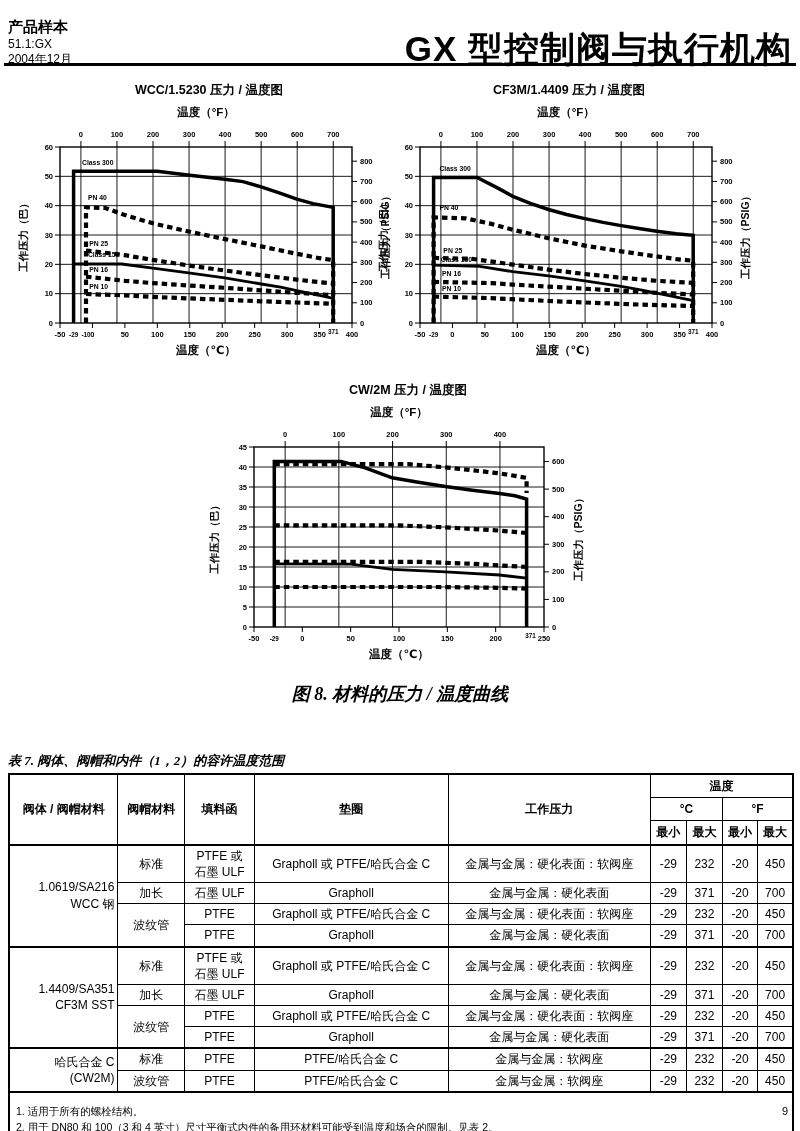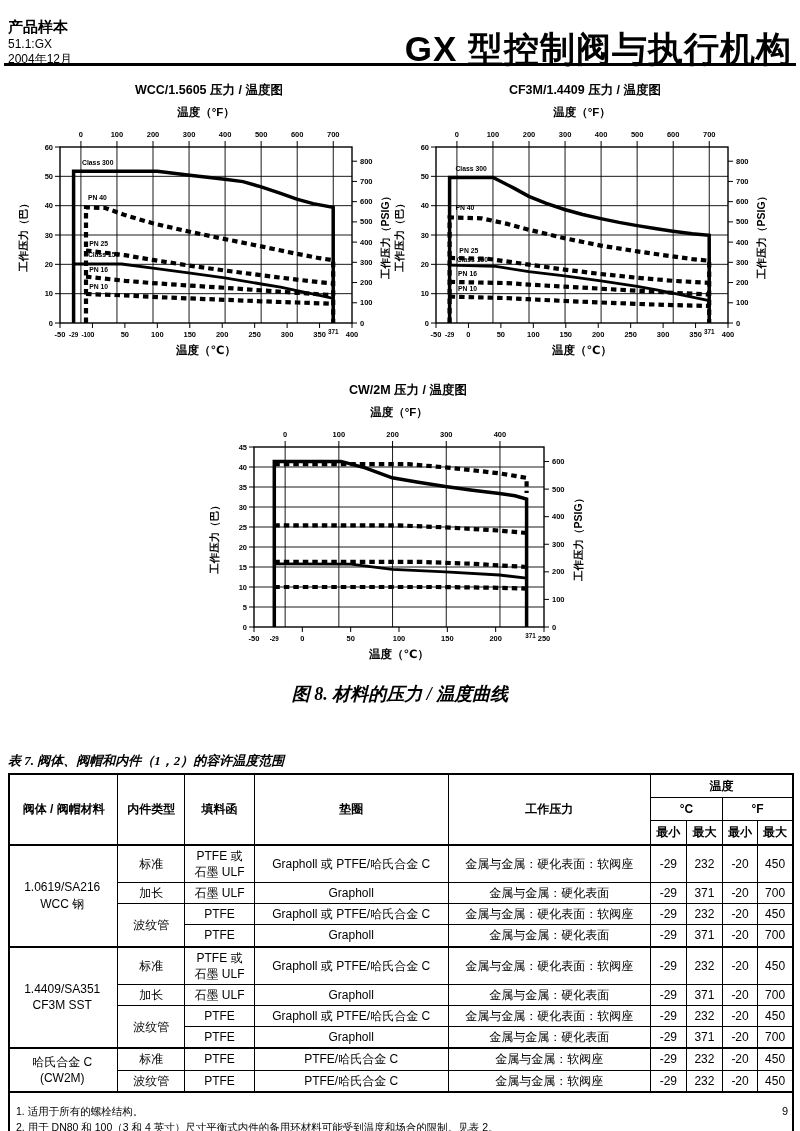--- a/index.html
+++ b/index.html
@@ -11,55 +11,55 @@
   .abs{position:absolute;}
   
   #hdr-left{top:6px;left:8px;line-height:1.25;}
   #doc-type{font-size:15px;font-weight:bold;margin-top:12px;}
   #doc-num,#doc-date{font-size:12px;}
   #hdr-title{top:26px;right:8px;font-size:35px;font-weight:bold;letter-spacing:1px;}
   #hdr-rule{top:63px;left:4px;right:4px;height:3px;background:#000;}
   
   .chart{display:block;}
   #chart-wcc{top:82px;left:16px;width:386px;}
-  #chart-cf3m{top:82px;left:392px;width:386px;}
+  #chart-cf3m{top:82px;left:376px;width:386px;}
   #chart-cw2m{top:382px;left:198px;width:420px;}
   .ctitle{font-size:12.5px;font-weight:bold;text-align:center;margin-bottom:2px;white-space:nowrap;}
   svg text{fill:#000;}
   
   #fig-caption{top:682px;left:0;width:800px;text-align:center;
     font-family:"Liberation Serif","DejaVu Serif",serif;
     font-size:18px;font-weight:bold;font-style:italic;}
   
   #tbl-title{top:752px;left:8px;
     font-family:"Liberation Serif","DejaVu Serif",serif;
     font-size:13px;font-weight:bold;font-style:italic;}
   #tbl-wrap{top:773px;left:8px;width:786px;}
   table{border-collapse:collapse;width:786px;border:2px solid #000;table-layout:fixed;}
   th,td{border:1px solid #000;font-size:12px;padding:2px 3px;text-align:center;vertical-align:middle;line-height:1.35;}
   th{font-weight:bold;padding:3px 2px;}
-  td.mat{text-align:center;padding-left:0;}
+  td.mat{text-align:right;padding-left:0;}
   tr.group td{border-top:2px solid #000;}
   td.fn{font-size:10.5px;text-align:left;padding:10px 6px;line-height:1.55;border-top:2px solid #000;}
   
   #page-num{top:1105px;right:12px;font-size:11px;}
 </style>
 </head>
 <body>
 
 <div class="abs" id="hdr-left">
   <div id="doc-type">产品样本</div>
   <div id="doc-num">51.1:GX</div>
   <div id="doc-date">2004年12月</div>
 </div>
 <div class="abs" id="hdr-title">GX 型控制阀与执行机构</div>
 <div class="abs" id="hdr-rule"></div>
 
 <div class="abs chart" id="chart-wcc">
-  <div class="ctitle">WCC/1.5605 压力 / 温度图</div>
+  <div class="ctitle">WCC/1.5230 压力 / 温度图</div>
   <div id="mount-wcc"><svg viewBox="0 0 386 260" width="386" height="260">
         <g stroke="#000" stroke-width="0.9">
           <line x1="64.90864197530864" y1="46" x2="64.90864197530864" y2="222"></line>
           <line x1="100.95802469135802" y1="46" x2="100.95802469135802" y2="222"></line>
           <line x1="137.0074074074074" y1="46" x2="137.0074074074074" y2="222"></line>
           <line x1="173.05679012345678" y1="46" x2="173.05679012345678" y2="222"></line>
           <line x1="209.10617283950617" y1="46" x2="209.10617283950617" y2="222"></line>
           <line x1="245.15555555555557" y1="46" x2="245.15555555555557" y2="222"></line>
           <line x1="281.20493827160493" y1="46" x2="281.20493827160493" y2="222"></line>
           <line x1="317.2543209876543" y1="46" x2="317.2543209876543" y2="222"></line>
@@ -370,21 +370,21 @@
       <col style="width:24.7%">
         <col style="width:25.8%">
       <col style="width:4.6%">
         <col style="width:4.6%">
         <col style="width:4.5%">
         <col style="width:4.5%">
     </colgroup>
     <thead>
       <tr>
         <th rowspan="3">阀体 / 阀帽材料</th>
-        <th rowspan="3">内件类型</th>
+        <th rowspan="3">阀帽材料</th>
         <th rowspan="3">填料函</th>
         <th rowspan="3">垫圈</th>
         <th rowspan="3">工作压力</th>
         <th colspan="4">温度</th>
       </tr>
       <tr>
         <th colspan="2">°C</th>
         <th colspan="2">°F</th>
       </tr>
       <tr>

